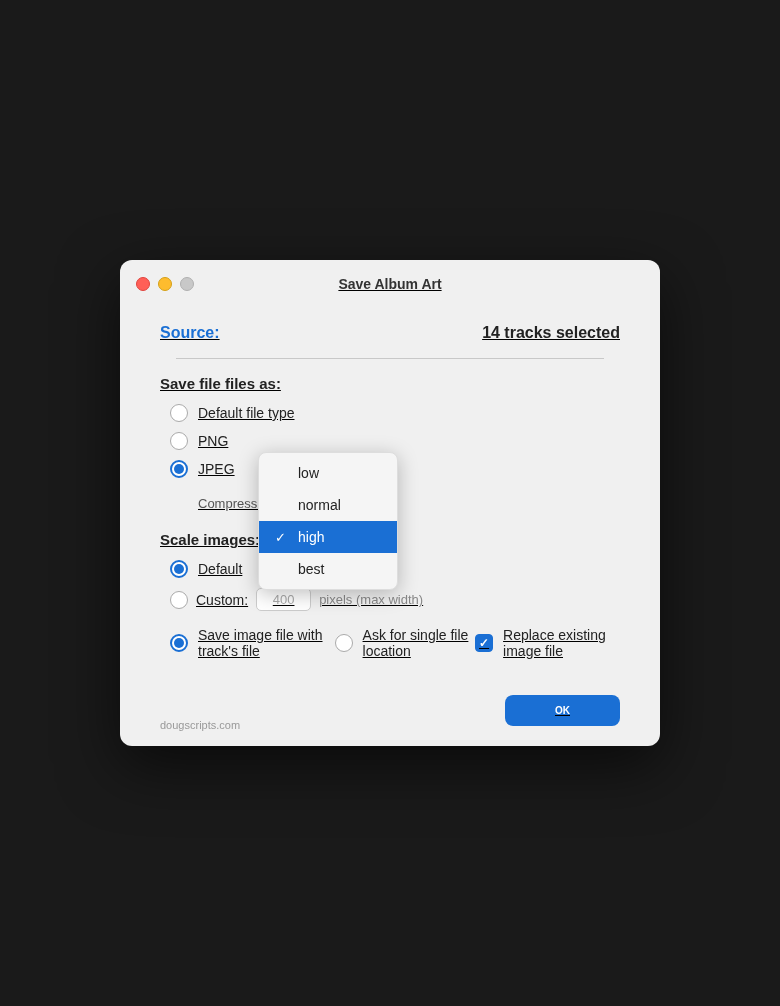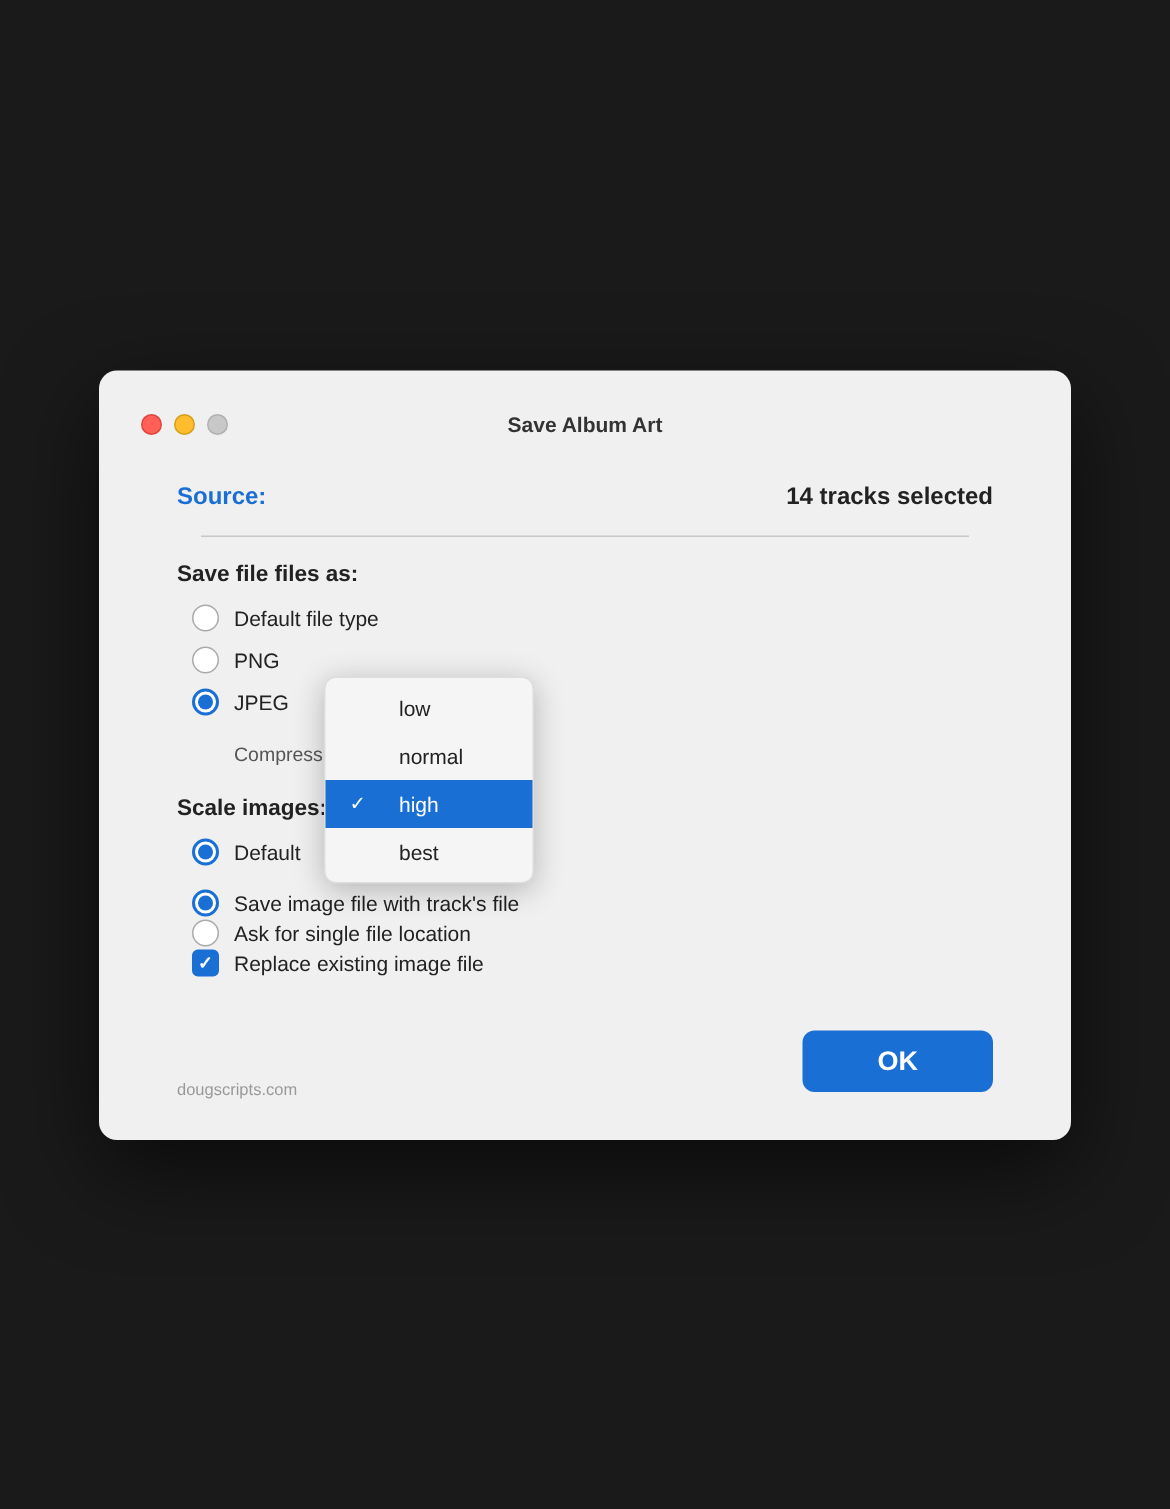--- a/index.html
+++ b/index.html
@@ -13,25 +13,26 @@
       display: flex;
       justify-content: center;
       align-items: center;
       min-height: 100vh;
       font-family: -apple-system, BlinkMacSystemFont, 'SF Pro Text', 'Helvetica Neue', sans-serif;
     }
 
     .window {
       background: #f0f0f0;
       border-radius: 12px;
-      width: 648px;
-      padding: 12px;
+      width: 540px;
+      padding: 0;
       box-shadow: 0 20px 60px rgba(0,0,0,0.6);
       position: relative;
       overflow: visible;
+      text-decoration: underline;
     }
 
     .title-bar {
       display: flex;
       align-items: center;
       padding: 16px 16px 12px 16px;
       position: relative;
     }
 
     .traffic-lights {
@@ -166,21 +167,21 @@
       border: 1px solid #ddd;
     }
 
     .dropdown-item {
       padding: 8px 16px;
       font-size: 14px;
       color: #222;
       cursor: pointer;
       display: flex;
       align-items: center;
-      gap: 19px;
+      gap: 9px;
     }
 
     .dropdown-item.selected {
       background: #1a6fd4;
       color: white;
     }
 
     .dropdown-item .check-mark {
       width: 14px;
       font-size: 13px;
@@ -209,21 +210,21 @@
     }
 
     .pixel-hint {
       font-size: 13px;
       color: #888;
     }
 
     .save-section {
       margin-top: 8px;
       display: flex;
-      flex-direction: column;
+      flex-direction: row;
       gap: 2px;
       margin-left: 10px;
     }
 
     .checkbox-item {
       display: flex;
       align-items: center;
       gap: 10px;
       font-size: 14px;
       color: #222;
@@ -269,21 +270,21 @@
       font-size: 11px;
       color: #999;
     }
 
     .ok-button {
       background: #1a6fd4;
       color: white;
       border: none;
       border-radius: 8px;
       padding: 10px 50px;
-      font-size: 18px;
+      font-size: 10px;
       font-weight: 600;
       cursor: pointer;
     }
   </style>
 </head>
 <body>
 
 <div class="window">
 
   <div class="title-bar">
@@ -355,20 +356,26 @@
 
     <div class="scale-section">
       <div class="section-label">Scale images:</div>
       <div class="radio-group">
 
         <label class="radio-item">
           <div class="radio-circle selected"></div>
           <span>Default</span>
         </label>
 
+        <label class="radio-item custom-row">
+          <div class="radio-circle"></div>
+          <span>Custom:</span>
+          <input class="pixel-input" type="text" value="400" placeholder="400" style="">
+          <span class="pixel-hint">pixels (max width)</span>
+        </label>
       </div>
     </div>
 
     <div class="save-section">
       <label class="radio-item">
         <div class="radio-circle selected"></div>
         <span>Save image file with track's file</span>
       </label>
       <label class="radio-item">
         <div class="radio-circle"></div>

